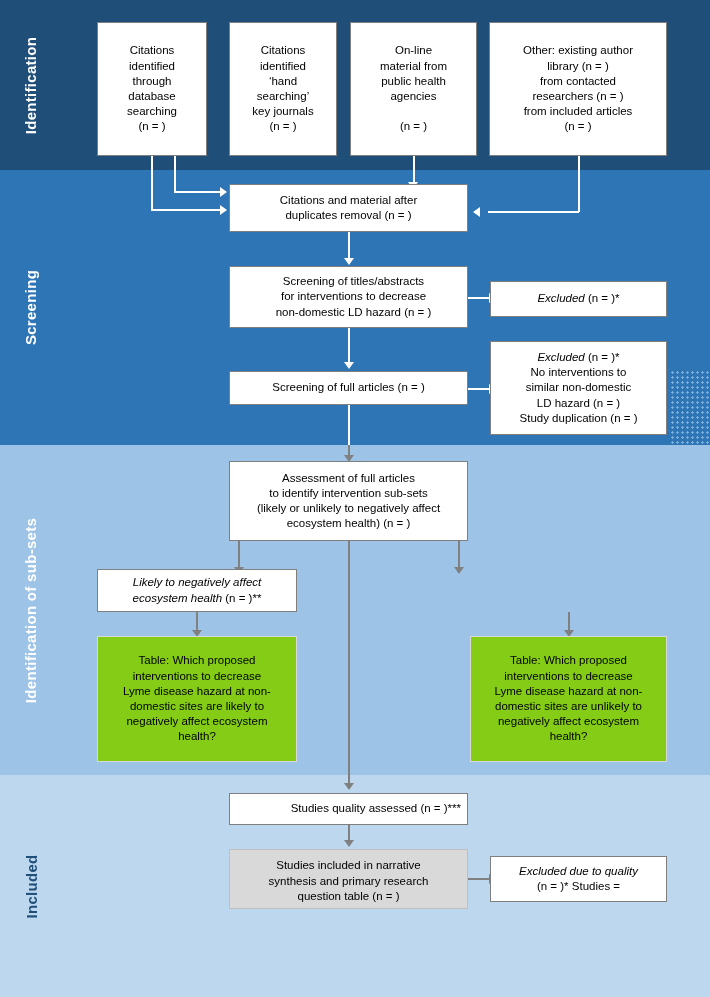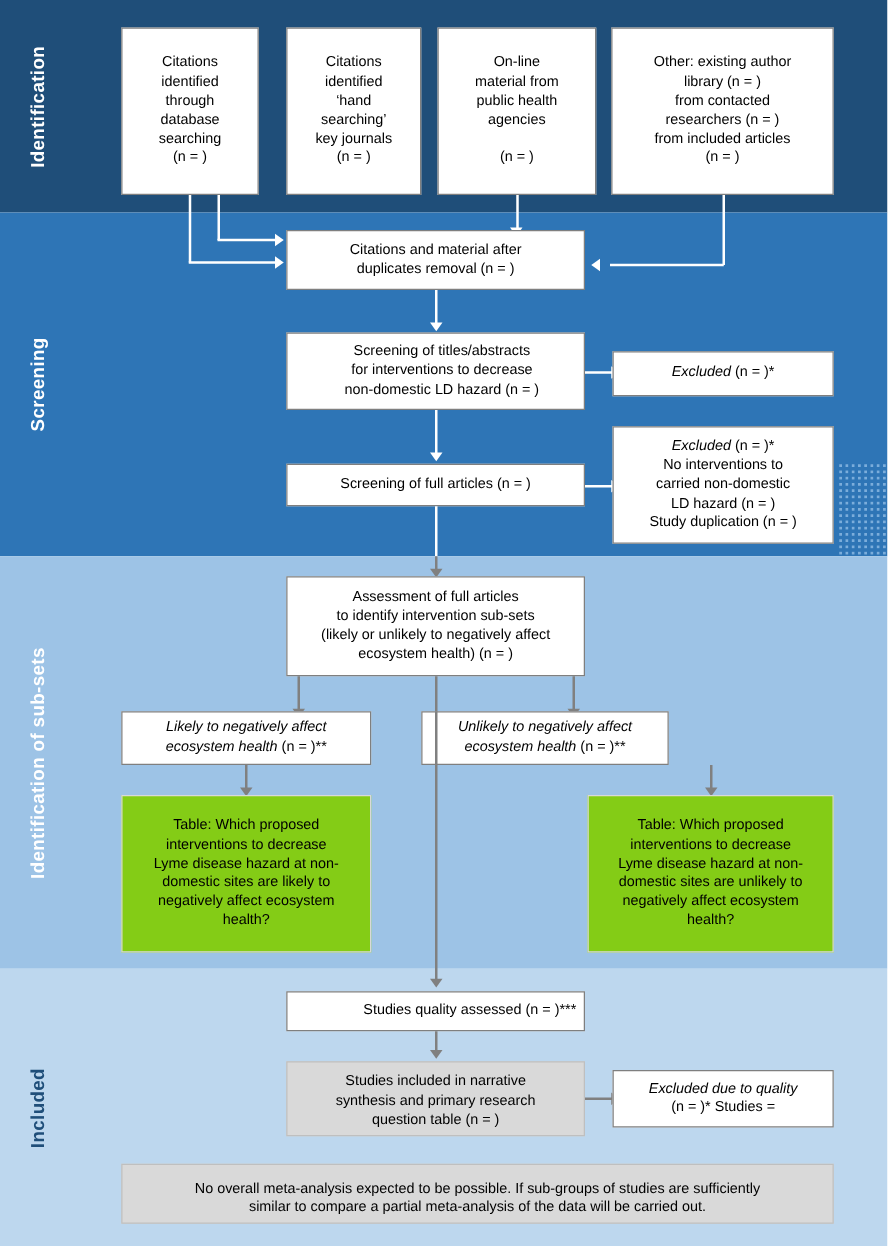--- a/index.html
+++ b/index.html
@@ -167,21 +167,21 @@
     <div class="inner">Screening of  full articles (n =  )</div>
   </div>
 
   <div class="ln" style="left:468px;top:388px;width:22px;height:1.5px;"></div>
   <div class="arrow arrow-right-w" style="left:489px;top:383.5px;"></div>
 
   <div class="box" style="left:490px;top:341px;width:177px;height:94px;">
     <div class="inner">
       <span class="it">Excluded</span><span> (n =  )*</span><br>
       <span>No interventions to</span><br>
-      <span>carried  non-domestic</span><br>
+      <span>similar  non-domestic</span><br>
       <span>LD hazard (n =  )</span><br>
       <span>Study duplication (n =  )</span>
     </div>
   </div>
 
   <div class="ln" style="left:348px;top:405px;width:1.5px;height:40px;"></div>
   <div class="ln-grey" style="left:348px;top:445px;width:1.5px;height:12px;"></div>
   <div class="arrow arrow-down-g" style="left:343.5px;top:455px;"></div>
 
   <div class="box" style="left:229px;top:461px;width:239px;height:80px;">
@@ -195,25 +195,20 @@
   <div class="ln-grey" style="left:348px;top:541px;width:1.5px;height:28px;"></div>
   <div class="ln-grey" style="left:458px;top:541px;width:1.5px;height:28px;"></div>
   <div class="arrow arrow-down-g" style="left:453.5px;top:567px;"></div>
 
   <div class="box" style="left:97px;top:569px;width:200px;height:43px;">
     <div class="inner">
       <span class="it">Likely to negatively affect ecosystem health</span><span> (n =  )**</span>
     </div>
   </div>
 
-  <div class="box" style="left:337px;top:569px;width:198px;height:43px;">
-    <div class="inner">
-      <span class="it">Unlikely to negatively affect ecosystem health</span><span> (n =  )**</span>
-    </div>
-  </div>
 
   <div class="ln-grey" style="left:196px;top:612px;width:1.5px;height:20px;"></div>
   <div class="arrow arrow-down-g" style="left:191.5px;top:630px;"></div>
   <div class="ln-grey" style="left:568px;top:612px;width:1.5px;height:20px;"></div>
   <div class="arrow arrow-down-g" style="left:563.5px;top:630px;"></div>
 
   <div class="box grey" style="left:97px;top:636px;width:200px;height:126px;">
     <div class="inner">
       Table: Which proposed<br>interventions to decrease<br>Lyme disease hazard at non-<br>domestic sites are likely to<br>negatively affect ecosystem<br>health?
     </div>
@@ -244,20 +239,14 @@
   <div class="ln-grey" style="left:468px;top:878px;width:22px;height:1.5px;"></div>
   <div class="arrow arrow-right-g" style="left:489px;top:873.5px;"></div>
 
   <div class="box" style="left:490px;top:856px;width:177px;height:46px;">
     <div class="inner">
       <span class="it">Excluded due to quality</span><br>
       <span>(n =  )* Studies =</span>
     </div>
   </div>
 
-  <div class="box grey-b" style="left:97px;top:931px;width:570px;height:48px;">
-    <div class="inner">
-      No overall meta-analysis expected to be possible. If sub-groups of studies are sufficiently<br>
-      similar to compare a partial meta-analysis of the data will be carried out.
-    </div>
-  </div>
 
 </div>
 
 </body></html>

